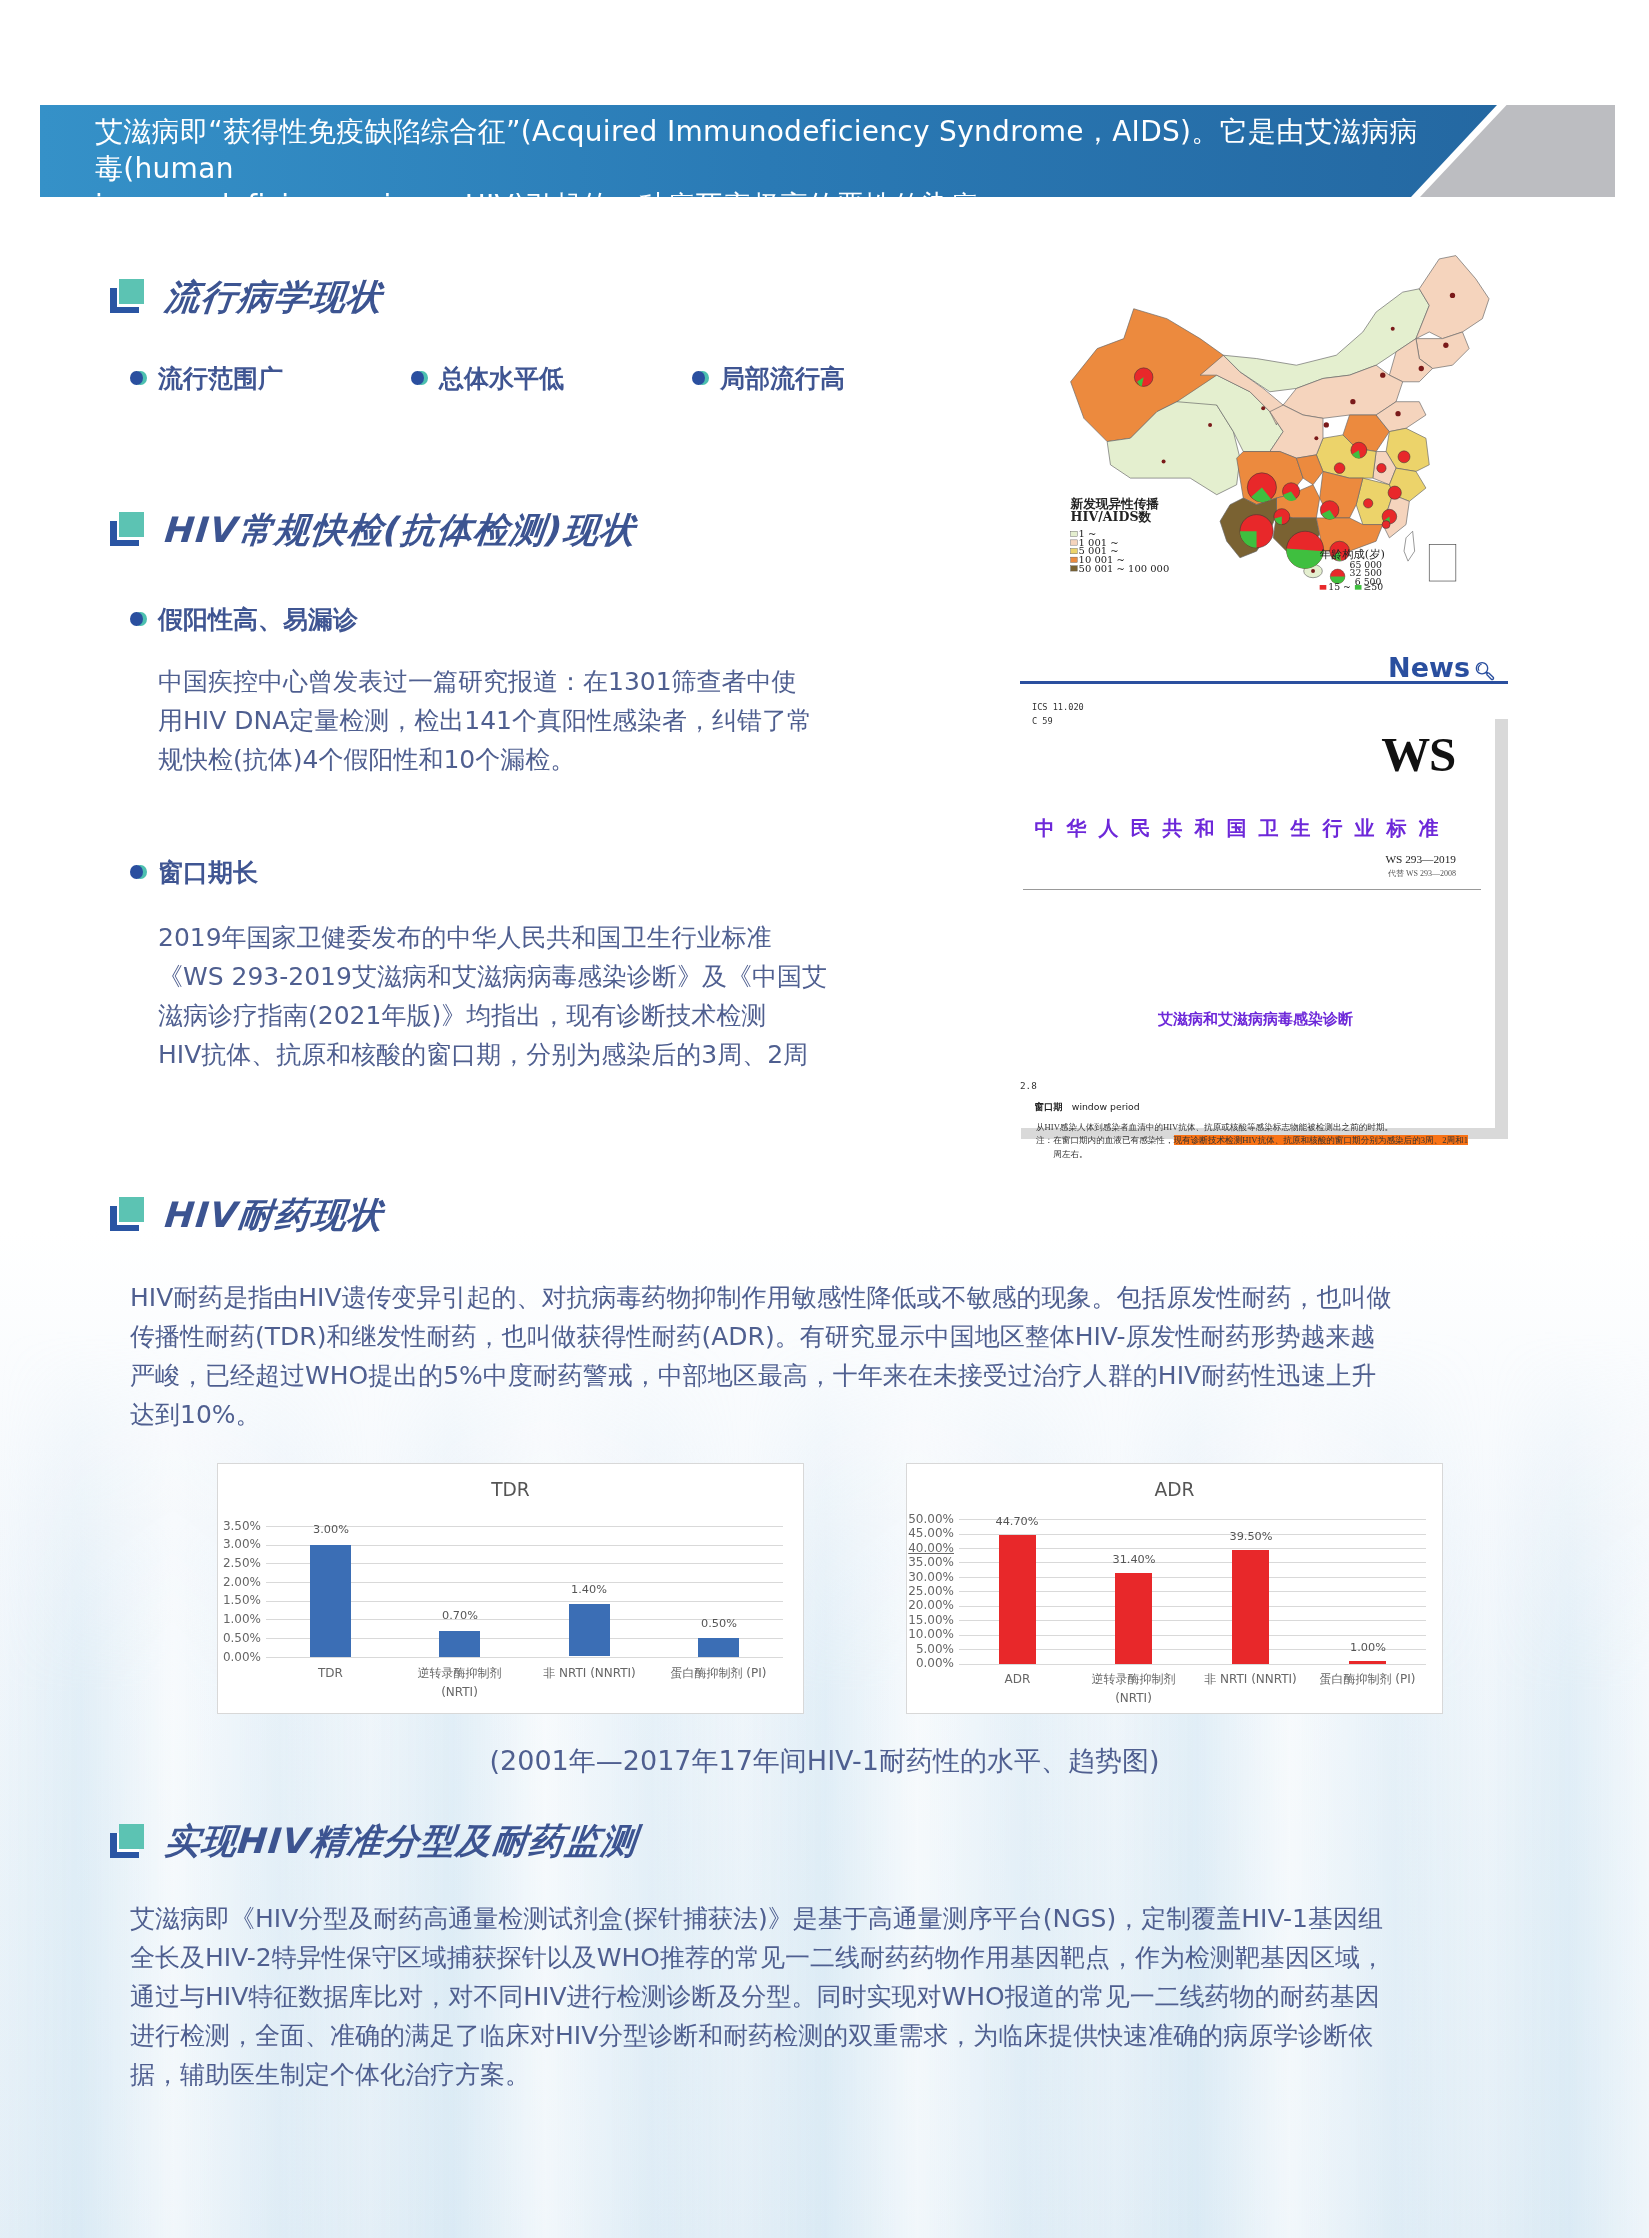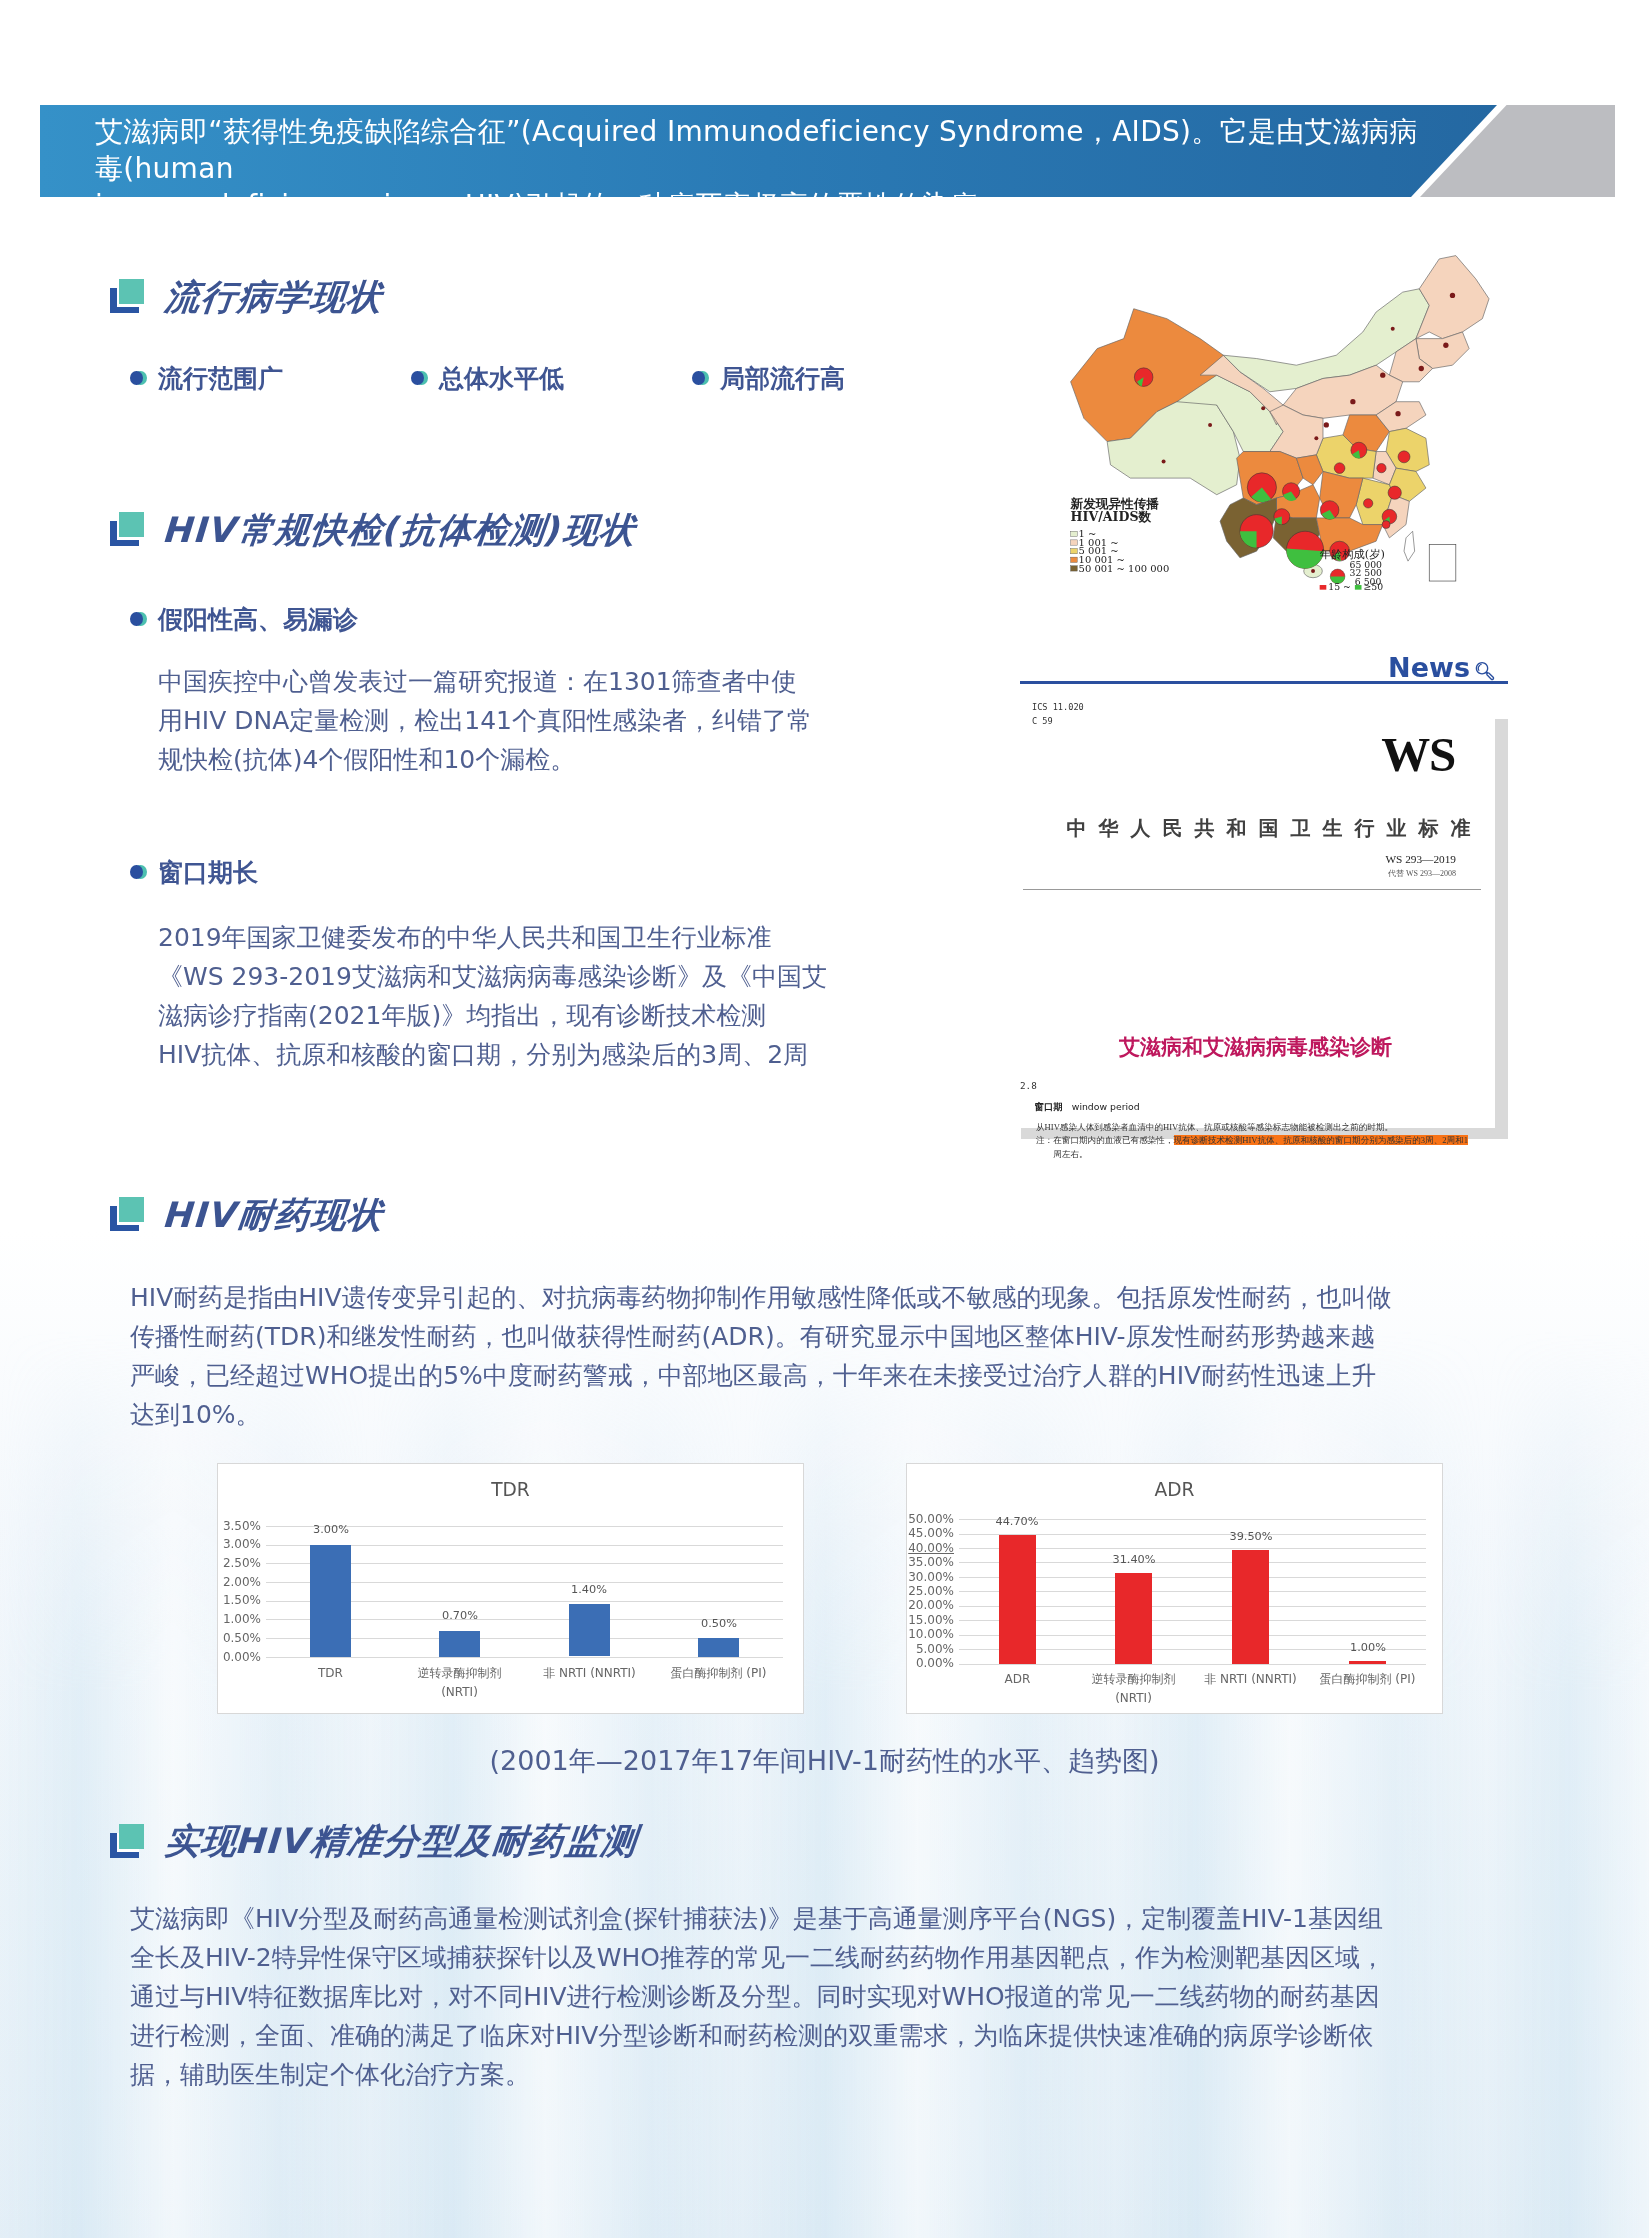--- a/index.html
+++ b/index.html
@@ -34,25 +34,25 @@
 .legend-text{font-family:"DejaVu Serif","Liberation Serif",serif;fill:#222;}
 
 .news-wrap{position:absolute;left:1016px;top:652px;width:492px;height:489px;}
 .news-label{position:absolute;right:12px;top:0;font-size:27px;font-weight:bold;color:#2a4f9f;}
 .news-label .mag{font-size:17.3px;margin-left:4px;}
 .news-line{position:absolute;left:4px;top:29px;width:488px;height:3.3px;background:#2a4f9f;}
 .doc-shadow{position:absolute;left:5.3px;top:67px;width:487px;height:420px;background:#d9d9d9;}
 .doc{position:absolute;left:0;top:37px;width:479px;height:439px;background:#fff;}
 .doc .ics{position:absolute;left:16px;top:10.6px;font-size:8.6px;font-family:"DejaVu Sans Mono",monospace;color:#333;line-height:14.6px;}
 .doc .ws{position:absolute;right:40px;top:37px;font-family:"Liberation Serif",serif;font-weight:bold;font-size:49px;color:#111;letter-spacing:-1.3px;}
-.doc .std{position:absolute;left:18.6px;top:126px;font-size:20px;font-weight:bold;color:#404040;letter-spacing:12px;margin-left:32px;}
+.doc .std{position:absolute;left:18.6px;top:126px;font-size:20px;font-weight:bold;color:#6d28d9;letter-spacing:12px;}
 .doc .code{position:absolute;right:39px;top:163px;font-family:"Liberation Serif",serif;font-size:11.3px;color:#222;text-align:right;line-height:14.6px;}
 .doc .code .sub{font-size:8px;color:#555;}
 .doc .rule{position:absolute;left:6.7px;top:200px;width:458px;height:1.3px;background:#999;}
-.doc .title{position:absolute;left:0;width:479px;top:344px;text-align:center;font-size:21px;font-weight:bold;color:#be185d;}
+.doc .title{position:absolute;left:0;width:479px;top:321px;text-align:center;font-size:15px;font-weight:bold;color:#6d28d9;}
 .doc .sec{position:absolute;left:4px;top:391px;font-size:9.3px;color:#333;font-family:"DejaVu Sans Mono",monospace;}
 .doc .term{position:absolute;left:18.6px;top:412px;font-size:9.3px;color:#222;}
 .doc .term b{margin-right:9.3px;}
 .doc .def{position:absolute;left:20px;top:432px;width:452px;font-size:8.6px;color:#333;font-family:"Liberation Serif",serif;line-height:13.3px;}
 .doc .def .hl{background:#f97316;}
 
 .chart{position:absolute;background:#fff;border:1.3px solid #d8d8d8;}
 .chart-title{position:absolute;left:0;width:100%;text-align:center;font-size:18.6px;color:#555;top:14.6px;}
 .ytick{position:absolute;font-size:12px;color:#666;text-align:right;}
 .gline{position:absolute;height:1.3px;background:#d9d9d9;}

